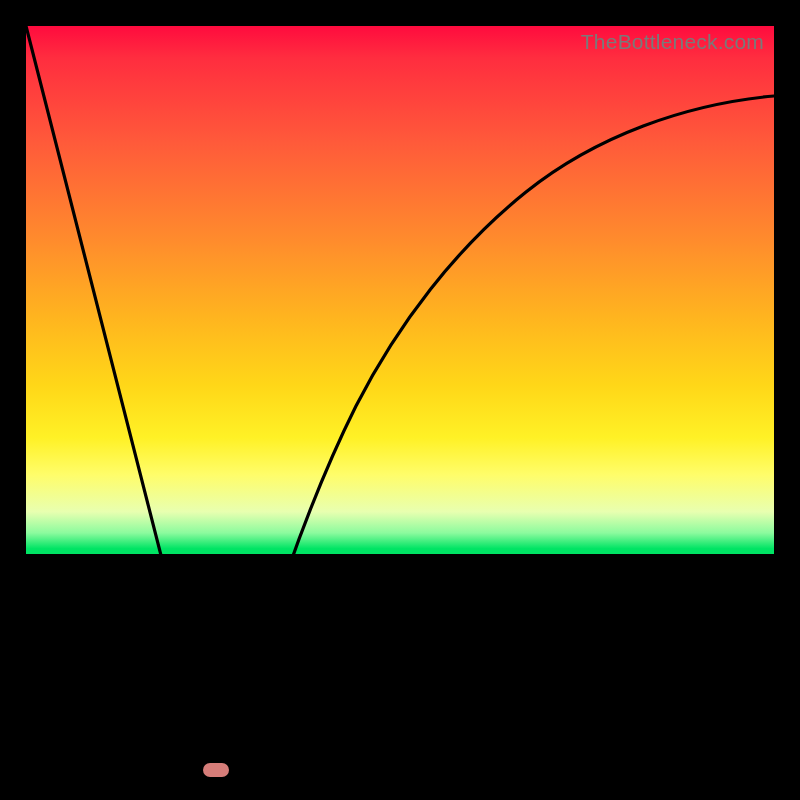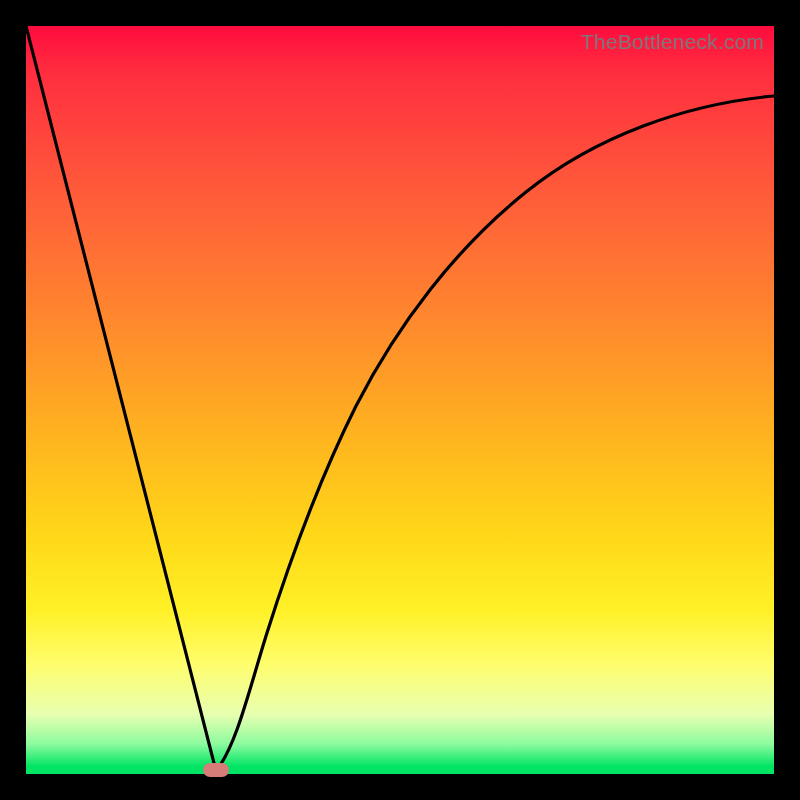--- a/index.html
+++ b/index.html
@@ -15,21 +15,21 @@
     position: relative;
     width: 800px;
     height: 800px;
     background: #000;
   }
   .plot {
     position: absolute;
     left: 26px;
     top: 26px;
     width: 748px;
-    height: 748px;
+    height: 528px;
     
     background: linear-gradient(
       to bottom,
       #ff0b3e 0%,
       #ff2d3f 6%,
       #ff5a3a 22%,
       #ff8a2d 40%,
       #ffb41f 55%,
       #ffd718 68%,
       #fff126 78%,

